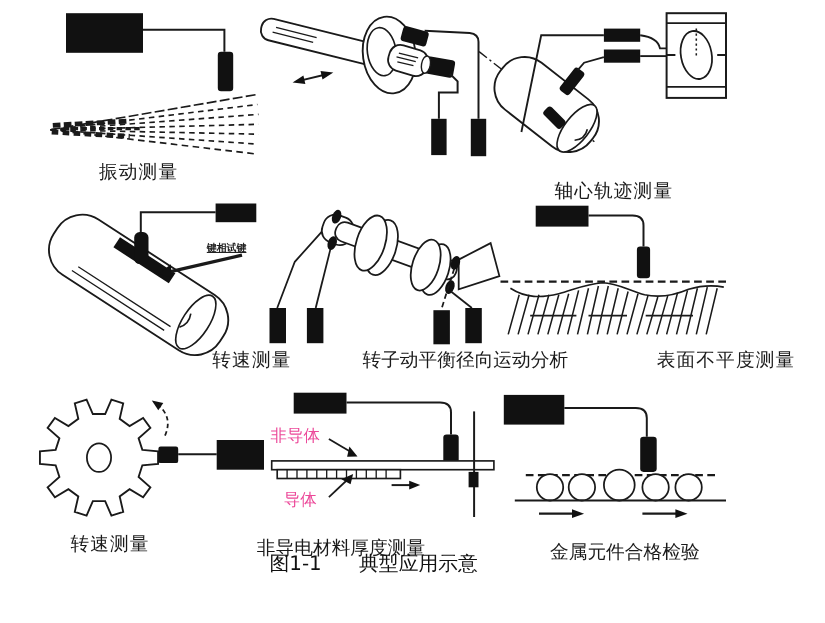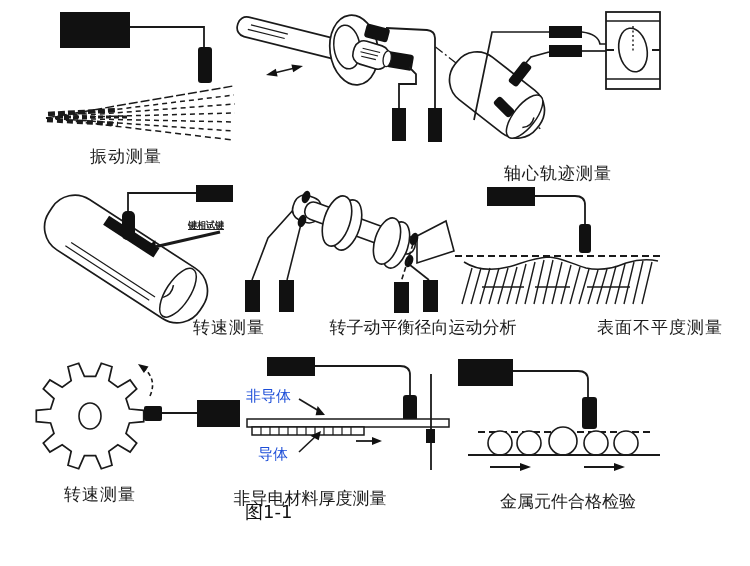--- a/index.html
+++ b/index.html
@@ -1,21 +1,21 @@
 <!DOCTYPE html>
 <html><head>
 <meta charset="utf-8">
 <style>
   html,body{margin:0;padding:0;background:#ffffff;}
   .canvas{position:relative;width:750px;height:566px;background:#ffffff;overflow:hidden;
           font-family:"DejaVu Sans","Liberation Sans",sans-serif;color:#1a1a1a;}
   .draw{position:absolute;left:0;top:0;}
   .lbl{position:absolute;transform:translateX(-50%);white-space:nowrap;
        font-size:17px;letter-spacing:1px;font-weight:500;color:#1a1a1a;}
-  .sublbl{position:absolute;white-space:nowrap;font-size:15px;font-weight:500;color:#1d4ed8;}
+  .sublbl{position:absolute;white-space:nowrap;font-size:15px;font-weight:500;color:#ec4899;}
   .tinylbl{position:absolute;white-space:nowrap;font-size:9px;color:#222;
            text-decoration:underline;letter-spacing:0;font-weight:bold;}
   .caption{position:absolute;left:245px;top:500px;display:flex;gap:34px;
            font-size:18px;font-weight:500;color:#111;}
   .ink-line{stroke:#1a1a1a;fill:none;}
   .ink-fill{fill:#111111;stroke:none;}
   .white-shape{fill:#ffffff;stroke:#1a1a1a;}
 </style>
 </head>
 <body>
@@ -229,15 +229,16 @@
   <div class="lbl" style="left:100px;top:483px;">转速测量</div>
   <div class="lbl" style="left:310px;top:487px;letter-spacing:0;">非导电材料厚度测量</div>
   <div class="lbl" style="left:568px;top:490px;letter-spacing:0;">金属元件合格检验</div>
 
   <div class="sublbl" style="left:246px;top:387px;">非导体</div>
   <div class="sublbl" style="left:258px;top:445px;">导体</div>
   <div class="tinylbl" style="left:188px;top:219px;">键相试键</div>
 
   <div class="caption">
     <span>图1-1</span>
+    <span>典型应用示意</span>
   </div>
 
 </div>
 
 </body></html>

